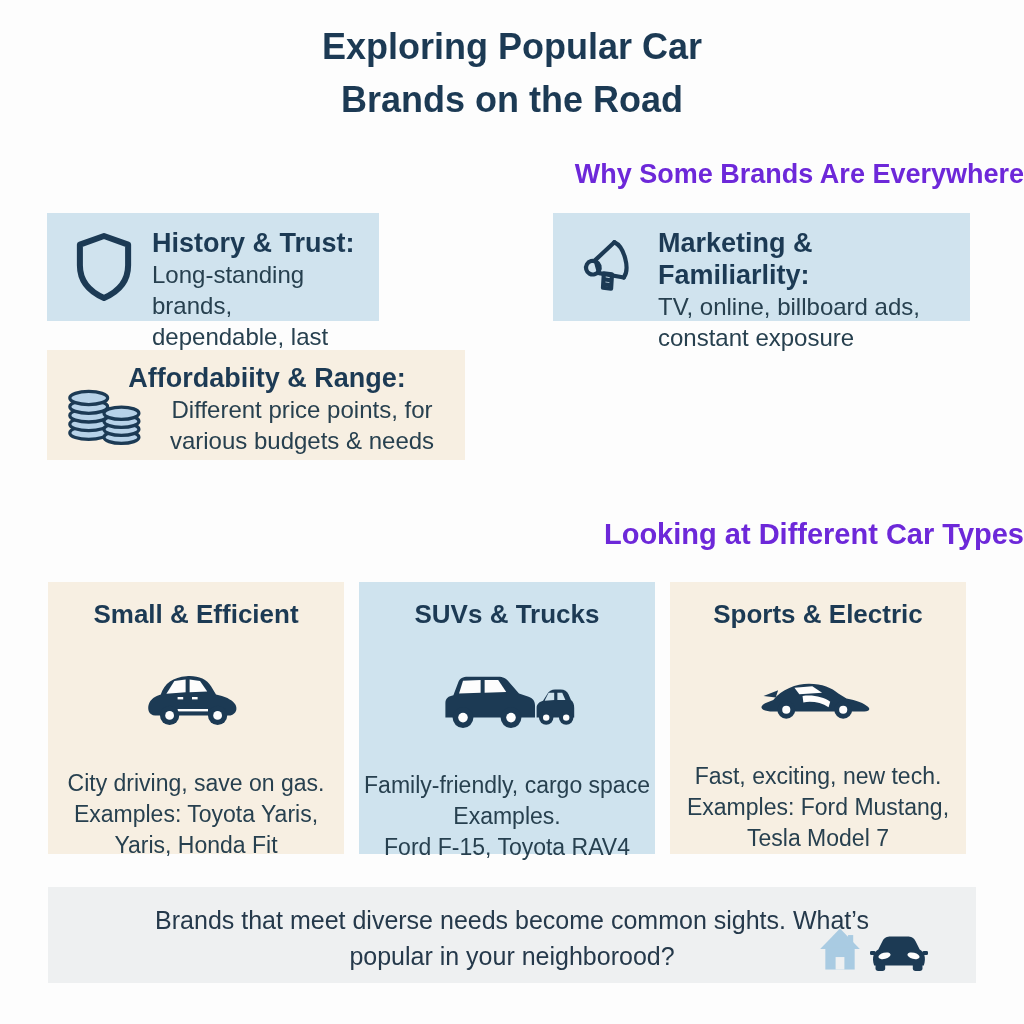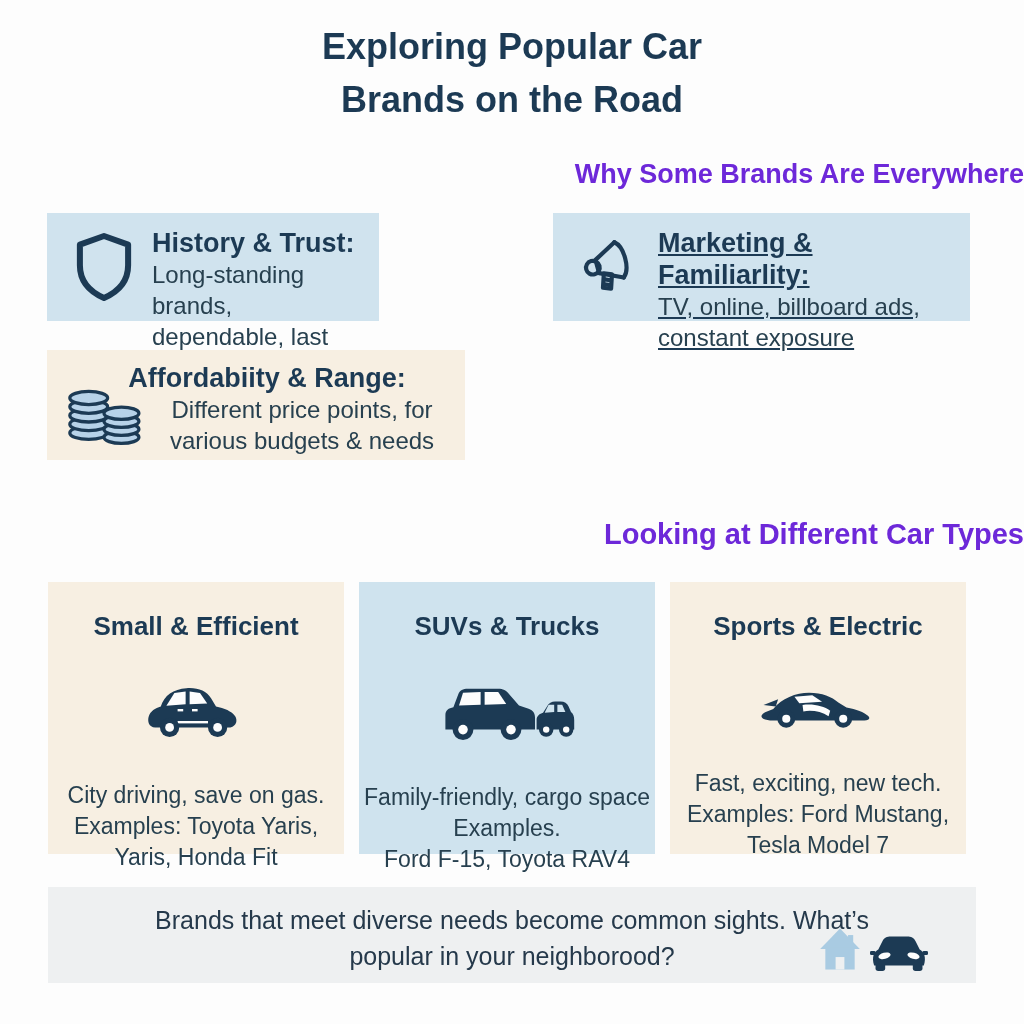--- a/index.html
+++ b/index.html
@@ -46,21 +46,21 @@
     position:absolute;
     left:14px; top:50%;
     transform:translateY(-50%);
     width:86px;
     display:flex; align-items:center; justify-content:center;
   }
   .reason-card h3 { font-size:27px; font-weight:700; color:#1c3a54; line-height:32px; }
   .reason-card p { font-size:24px; color:#27404f; line-height:31px; }
 
   .reason-card-a { width:332px; }
-  .reason-card-b { width:417px;text-decoration:underline; }
+  .reason-card-b { width:417px; }
 
   .affordability-wrap { margin-top:29px; padding-left:47px; }
   .reason-card-c { width:418px; height:110px; padding:12px 8px 8px 100px; }
   .reason-card-c h3 { text-align:center; margin-left:-70px; }
   .reason-card-c p { text-align:center; }
   .reason-card-c .card-icon { top:58%; }
 
   
   .types-row {
     margin-top:31px;
@@ -72,21 +72,21 @@
     width:296px;
     height:272px;
     padding-top:17px;
     text-align:center;
     display:flex;
     flex-direction:column;
     align-items:center;
   }
   .type-card.blue { background:#cfe3ee; }
   .type-card.cream { background:#f7efe2; }
-  .type-card h3 { font-size:26px; font-weight:700; color:#1c3a54;margin-top:12px; }
+  .type-card h3 { font-size:26px; font-weight:700; color:#1c3a54; }
   .type-card .type-icon { margin-top:38px; height:78px; display:flex; align-items:center; justify-content:center; }
   .type-card p { margin-top:34px; font-size:23px; color:#27404f; line-height:31px; }
 
   
   .footer-bar {
     position:relative;
     margin:33px auto 0 auto;
     width:928px;
     height:96px;
     background:#eef0f1;

